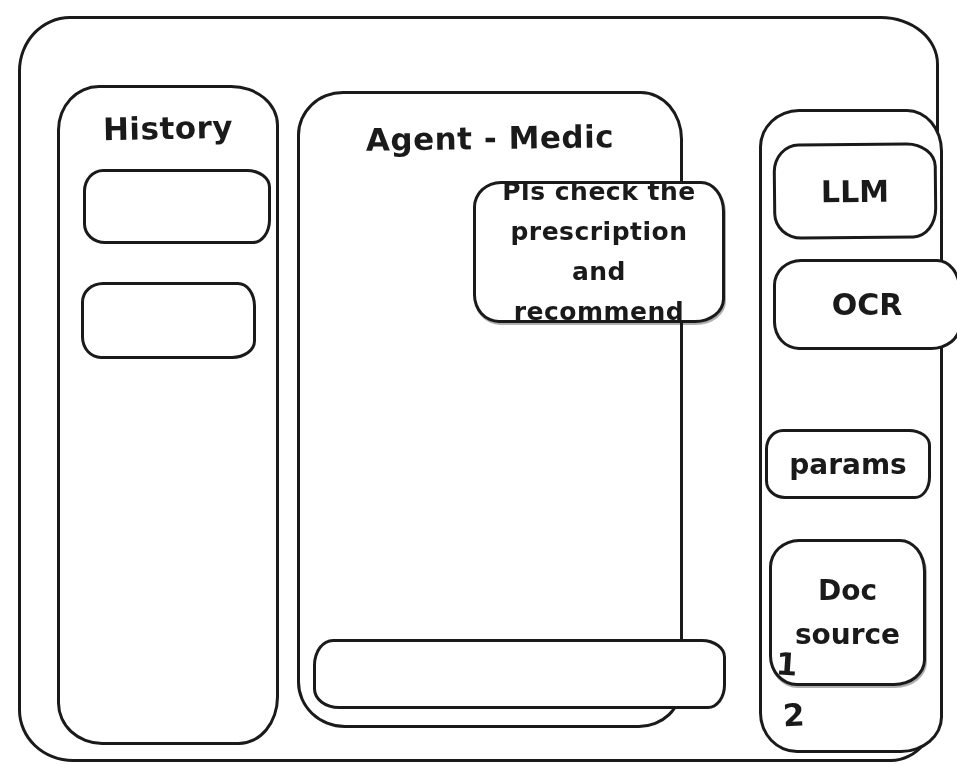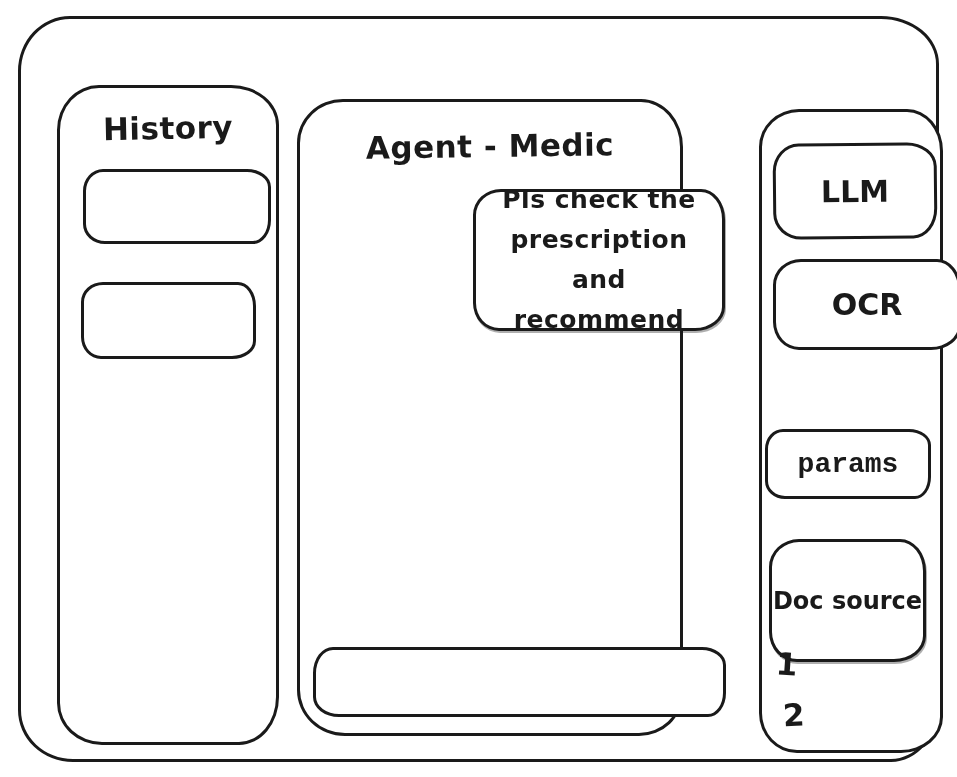--- a/index.html
+++ b/index.html
@@ -46,21 +46,21 @@
     left: 23px; top: 81px; width: 188px; height: 75px;
     border-radius: 20px 24px 18px 22px / 22px 18px 24px 20px;
   }
   #history-item-2 {
     left: 21px; top: 194px; width: 175px; height: 77px;
     border-radius: 22px 18px 24px 20px / 20px 24px 18px 22px;
   }
 
   
   #chat-panel {
-    left: 276px; top: 80px; width: 386px; height: 637px;
+    left: 276px; top: 72px; width: 386px; height: 637px;
     border-radius: 46px 42px 44px 48px / 44px 48px 42px 46px;
   }
   #chat-title {
     position: absolute; left: 0; top: 26px; width: 100%;
     font-size: 31px; text-align: center; transform: rotate(-0.8deg);
   }
   #user-message-bubble {
     left: 173px; top: 87px; width: 252px; height: 142px;
     border-radius: 28px 24px 30px 26px / 26px 30px 24px 28px;
     font-size: 25px; line-height: 40px; padding: 4px 14px;
@@ -90,26 +90,25 @@
     transform: rotate(-0.6deg);
   }
   #tool-ocr {
     left: 11px; top: 147px; width: 188px; height: 91px;
     border-radius: 28px 24px 30px 26px / 26px 30px 24px 28px;
   }
   #tool-params {
     left: 3px; top: 317px; width: 166px; height: 70px;
     border-radius: 18px 22px 16px 20px / 20px 16px 22px 18px;
     font-size: 28px;
-    font-family: Liberation Mono, monospace;
   }
   #tool-doc-source {
-    left: 7px; top: 427px; width: 157px; height: 123px;
+    left: 7px; top: 427px; width: 157px; height: 147px;
     border-radius: 30px 26px 32px 28px / 28px 32px 26px 30px;
-    font-size: 24px; line-height: 44px;
+    font-size: 28px; line-height: 44px;
   }
   .doc-num {
     position: absolute; font-size: 31px; font-weight: bold; cursor: pointer;
   }
   #doc-num-1 { left: 14px; top: 534px; transform: rotate(4deg); }
   #doc-num-2 { left: 21px; top: 585px; transform: rotate(-3deg); }
 </style>
 </head>
 <body>
 

